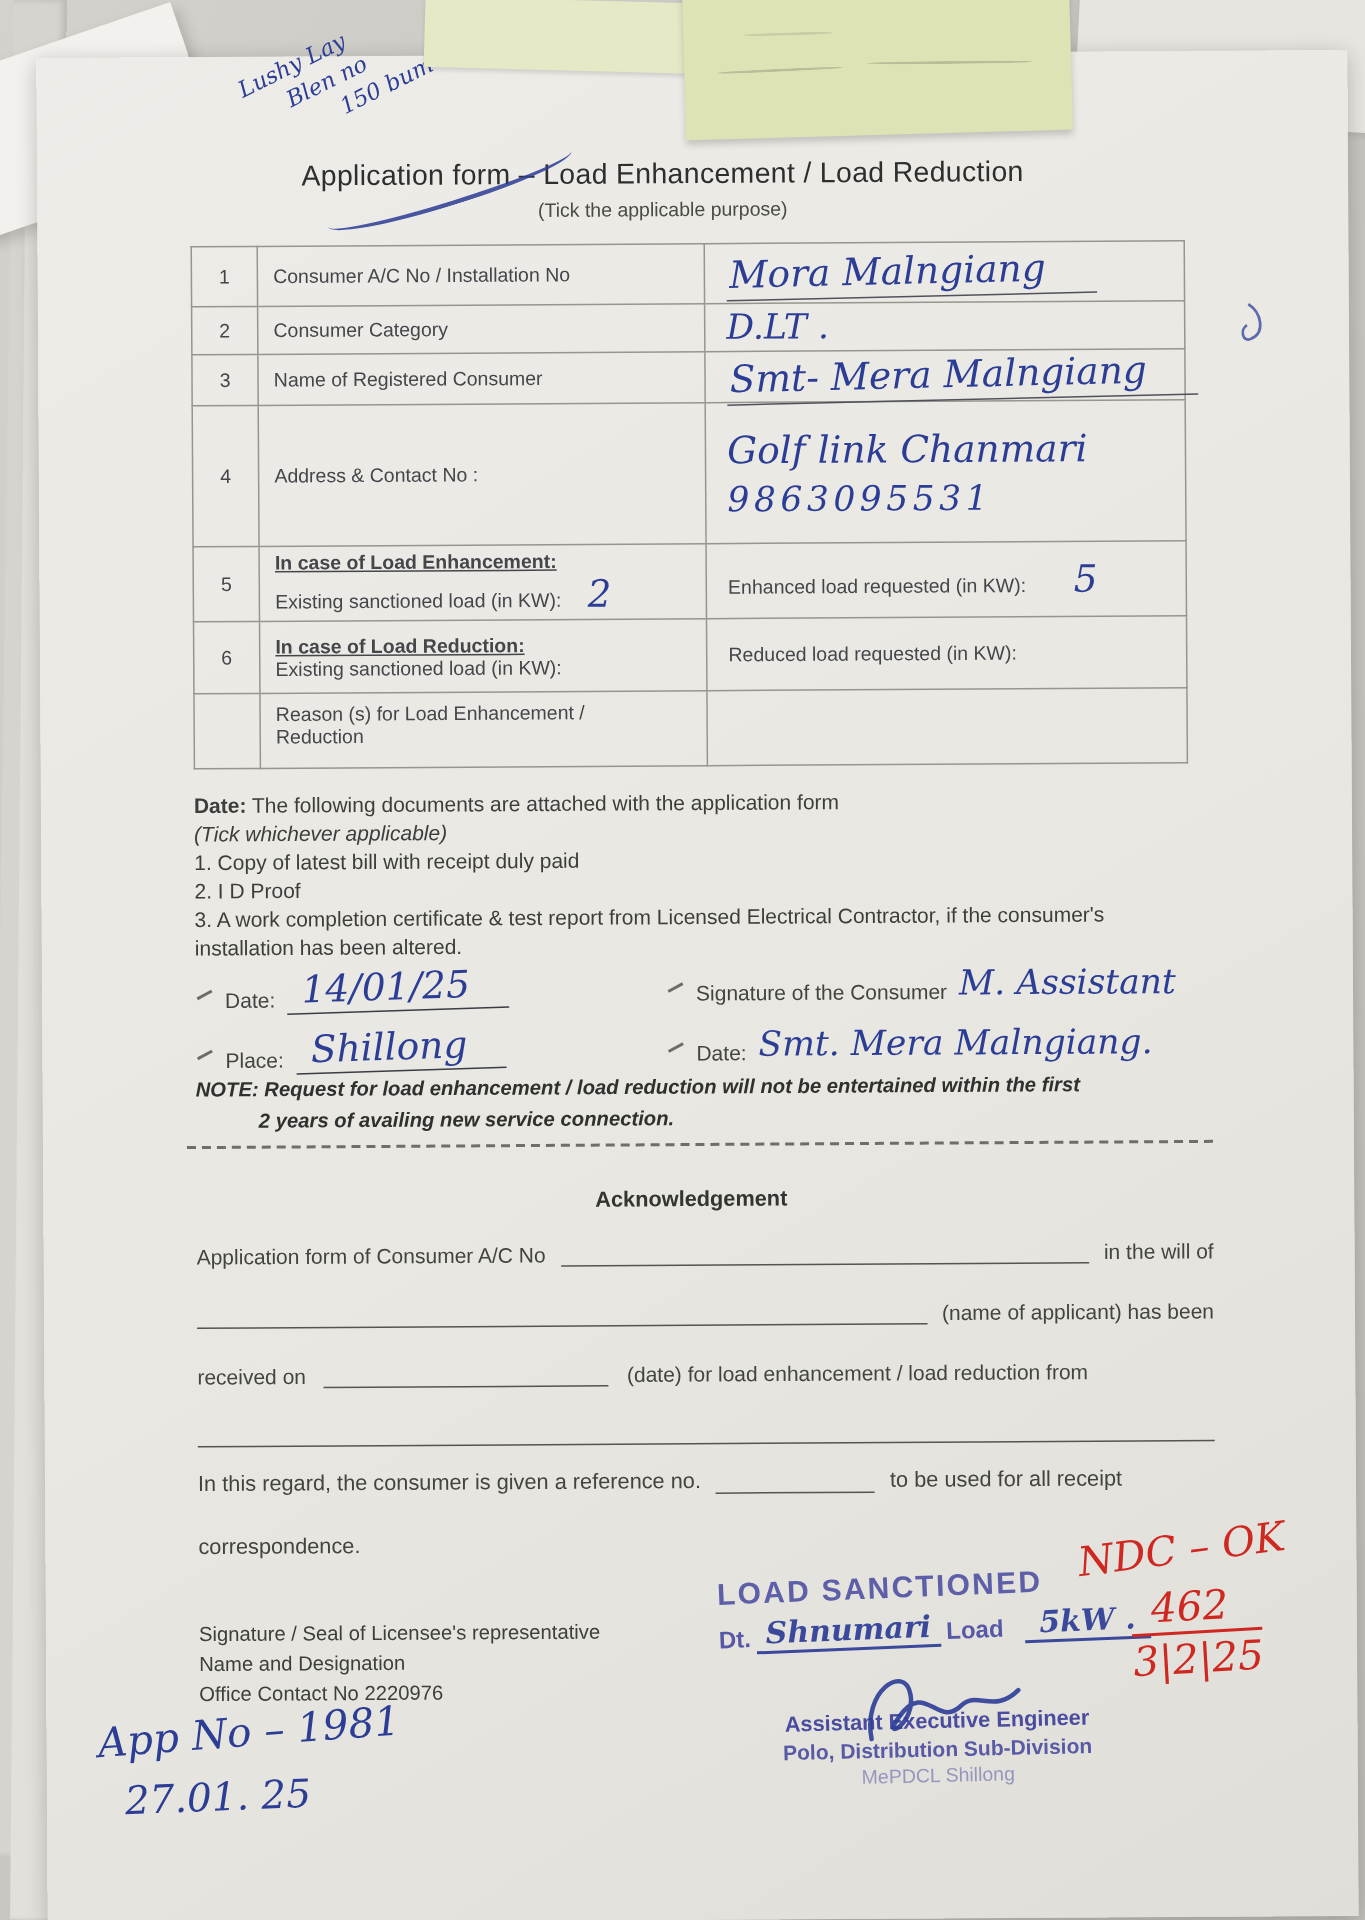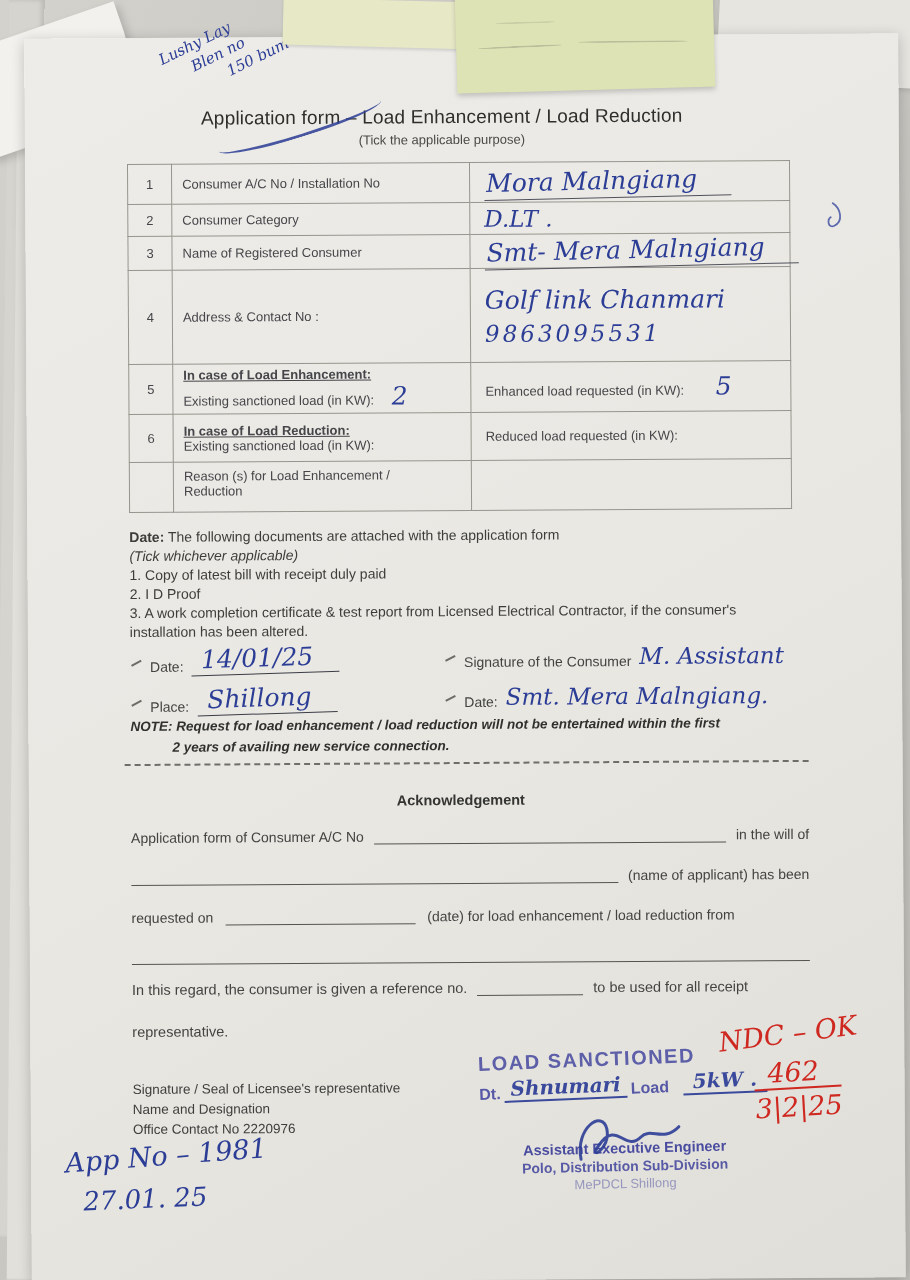--- a/index.html
+++ b/index.html
@@ -232,34 +232,34 @@
     <div class="ack-line" style="top:792px">
       <span>Application form of Consumer A/C No</span>
       <span class="blank grow"></span>
       <span>in the will of</span>
     </div>
     <div class="ack-line" style="top:832px">
       <span class="blank grow" style="margin-left:0"></span>
       <span>(name of applicant) has been</span>
     </div>
     <div class="ack-line" style="top:872px">
-      <span>requested on</span>
+      <span>received on</span>
       <span class="blank" style="width:190px; margin:0 12px"></span>
       <span>(date) for load enhancement / load reduction from</span>
     </div>
     <div class="ack-line" style="top:912px">
       <span class="blank" style="width:690px"></span>
     </div>
     <div class="ack-line" style="top:944px; font-size:14.5px">
       <span>In this regard, the consumer is given a reference no.</span>
       <span class="blank" style="width:106px; margin:0 10px"></span>
       <span>to be used for all receipt</span>
     </div>
     <div class="ack-line" style="top:986px; font-size:14.5px">
-      <span>representative.</span>
+      <span>correspondence.</span>
     </div>
 
     <div class="licensee">
       <div>Signature / Seal of Licensee's representative</div>
       <div>Name and Designation</div>
       <div>Office Contact No  2220976</div>
     </div>
 
     <div class="load-stamp">
       <div class="stamp stamp-title">LOAD SANCTIONED</div>

